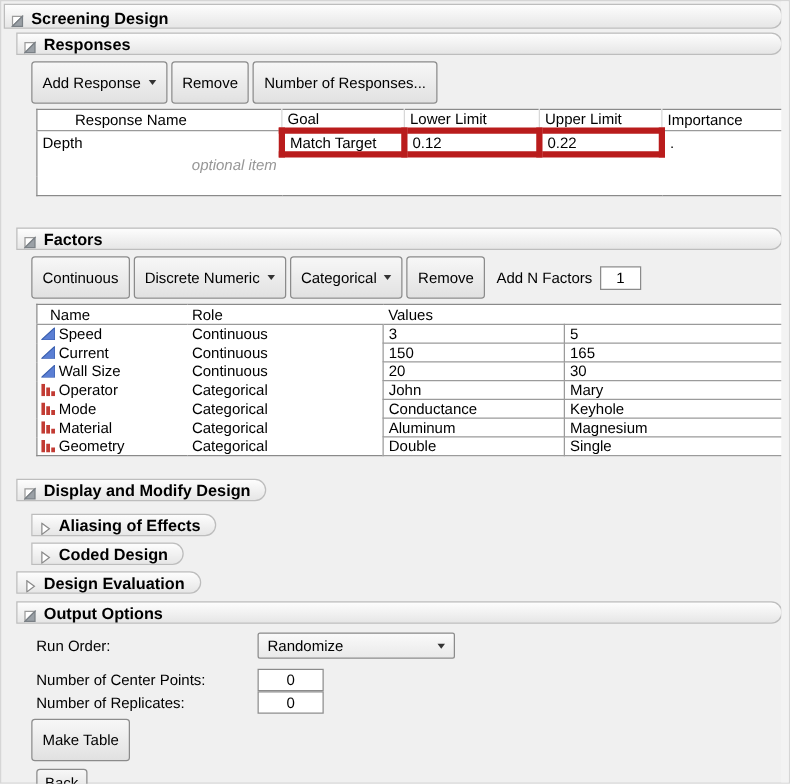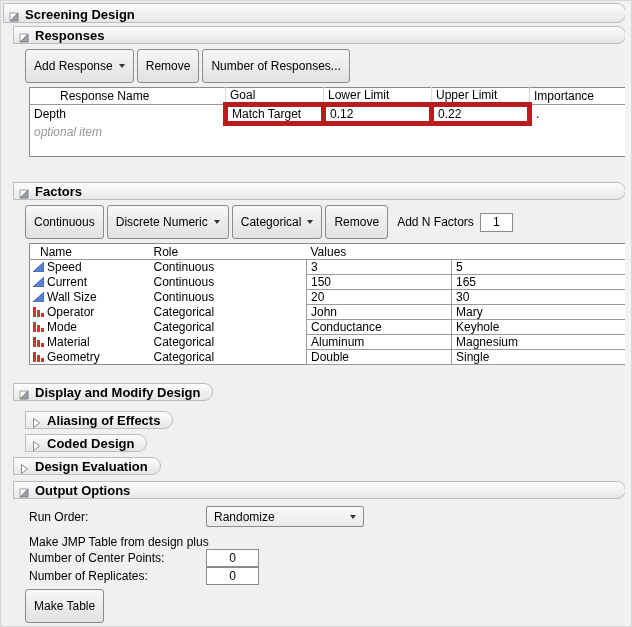--- a/index.html
+++ b/index.html
@@ -44,21 +44,21 @@
 
   
   table { border-collapse:collapse; table-layout:fixed; background:#fff; }
   .dtab { border:1px solid #8a8a8a; margin-left:28px; width:597px; }
   .dtab td { padding:0 4px; overflow:hidden; white-space:nowrap; font-size:12px; }
   .rtab td { height:17px; border-right:1px solid #d8d8d8; }
   .rtab td:last-child { border-right:none; }
   .rtab tr.th td { border-bottom:1px solid #9a9a9a; height:16px; }
   .rtab tr.th td:first-child { padding-left:30px; }
   .rtab td.boxed { border:5px solid #b91c1c; background:#fff; }
-  .rtab tr.opt td { color:#979797; font-style:italic; border-right:none; }
+  .rtab tr.opt td { color:#979797; font-style:italic; border-right:none;text-align:right; }
   .rtab tr.fill td { height:16px; border-right:none; }
 
   .ftab tr.th td { border-bottom:1px solid #9a9a9a; height:16px; }
   .ftab tr.th td:first-child { padding-left:10px; }
   .ftab td { height:15px; }
   .ftab td.val { border:1px solid #9b9b9b; }
   .ftab td.name { padding-left:3px; }
   .ftab .ncell { display:flex; align-items:center; gap:3px; }
 
   
@@ -359,21 +359,20 @@
   <div class="gap7"></div>
   <div class="orow" style="height:21px">
     <span class="olabel">Run Order:</span>
     <div class="combo">
       <span>Randomize</span>
       <span class="darr"></span>
     </div>
   </div>
 
   <div class="gap8"></div>
-  <div class="plain">Make JMP Table from design plus</div>
 
   <div class="orow">
     <span class="olabel">Number of Center Points:</span>
     <input class="numin" value="0" style="">
   </div>
   <div class="orow">
     <span class="olabel">Number of Replicates:</span>
     <input class="numin" value="0" style="">
   </div>
 

